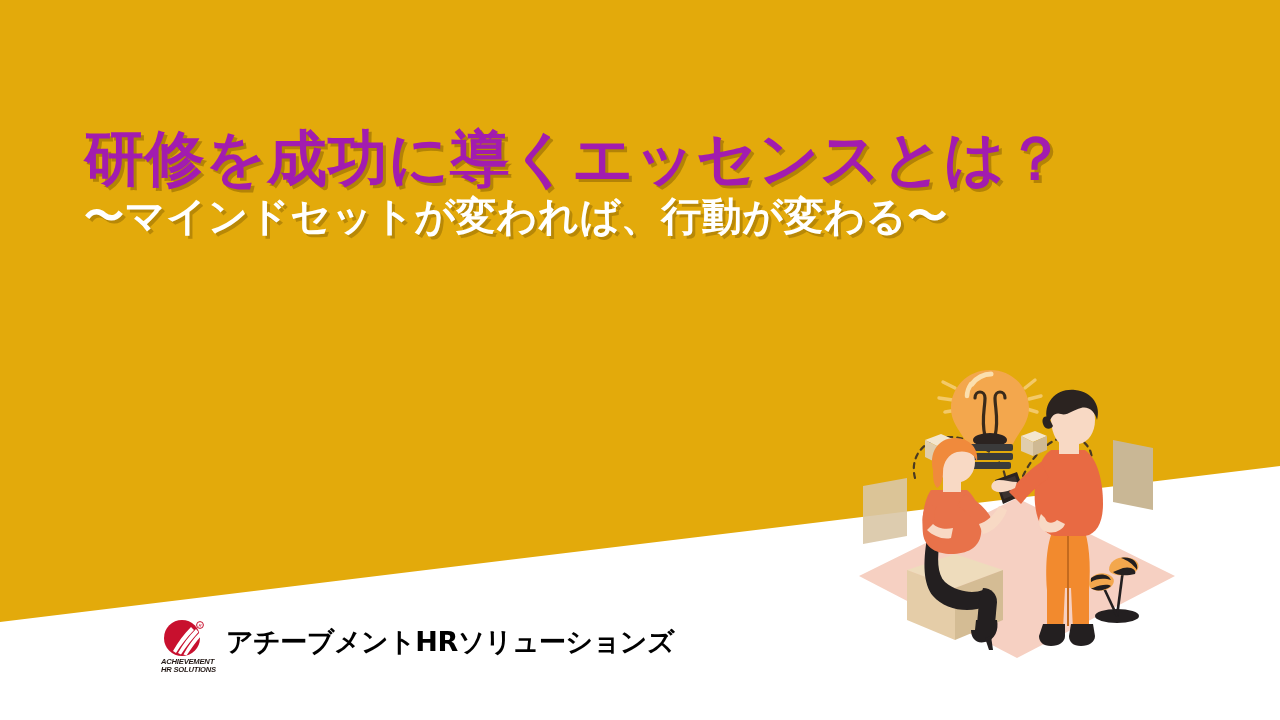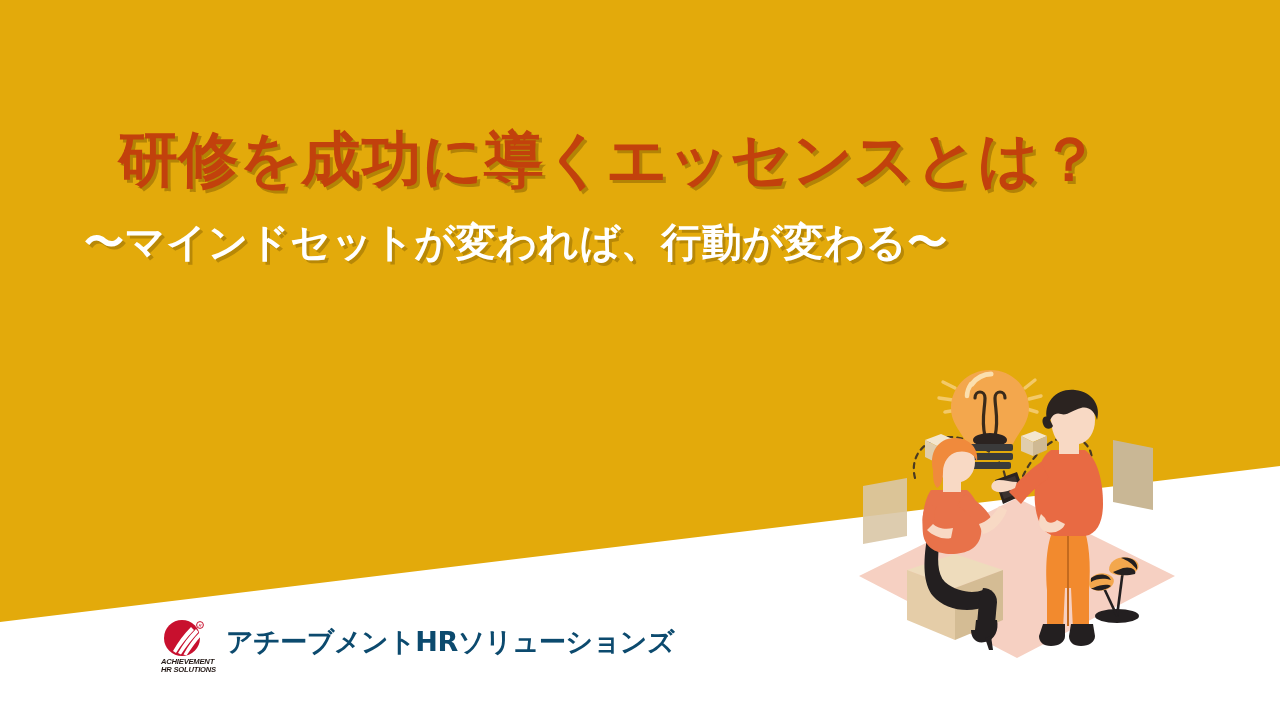--- a/index.html
+++ b/index.html
@@ -37,32 +37,30 @@
   }
 
   
   .title-block {
     position: absolute;
     left: 84px;
     top: 126px;
     width: 1050px;
   }
   .slide-title {
-    font-family: Liberation Sans, sans-serif;
+    font-family: Liberation Serif, serif;
     font-size: 60px;
     line-height: 1.12;
     font-weight: 700;
-    color: #c2410c;
+    color: #a21caf;
     letter-spacing: 0.5px;
     white-space: nowrap;
     text-shadow: 3px 3px 0 rgba(120, 84, 0, 0.45);
-    text-align: center;
   }
   .slide-subtitle {
-    margin-top: 26px;
     font-family: "DejaVu Sans", "Liberation Sans", sans-serif;
     font-size: 40px;
     line-height: 1.15;
     font-weight: 700;
     color: #ffffff;
     letter-spacing: 0.5px;
     white-space: nowrap;
     text-shadow: 3px 3px 0 rgba(120, 84, 0, 0.40);
   }
 
@@ -80,21 +78,21 @@
     width: 58px;
     height: 56px;
     flex: 0 0 auto;
     font-style: italic;
   }
   .logo-mark svg { display: block; }
   .logo-wordmark {
     font-family: "DejaVu Sans", "Liberation Sans", sans-serif;
     font-size: 27px;
     font-weight: 700;
-    color: #0c4a6e;
+    color: #000000;
     letter-spacing: -0.5px;
     white-space: nowrap;
     line-height: 1;
     position: relative;
     top: -5px;
   }
 
   
   .illustration {
     position: absolute;

